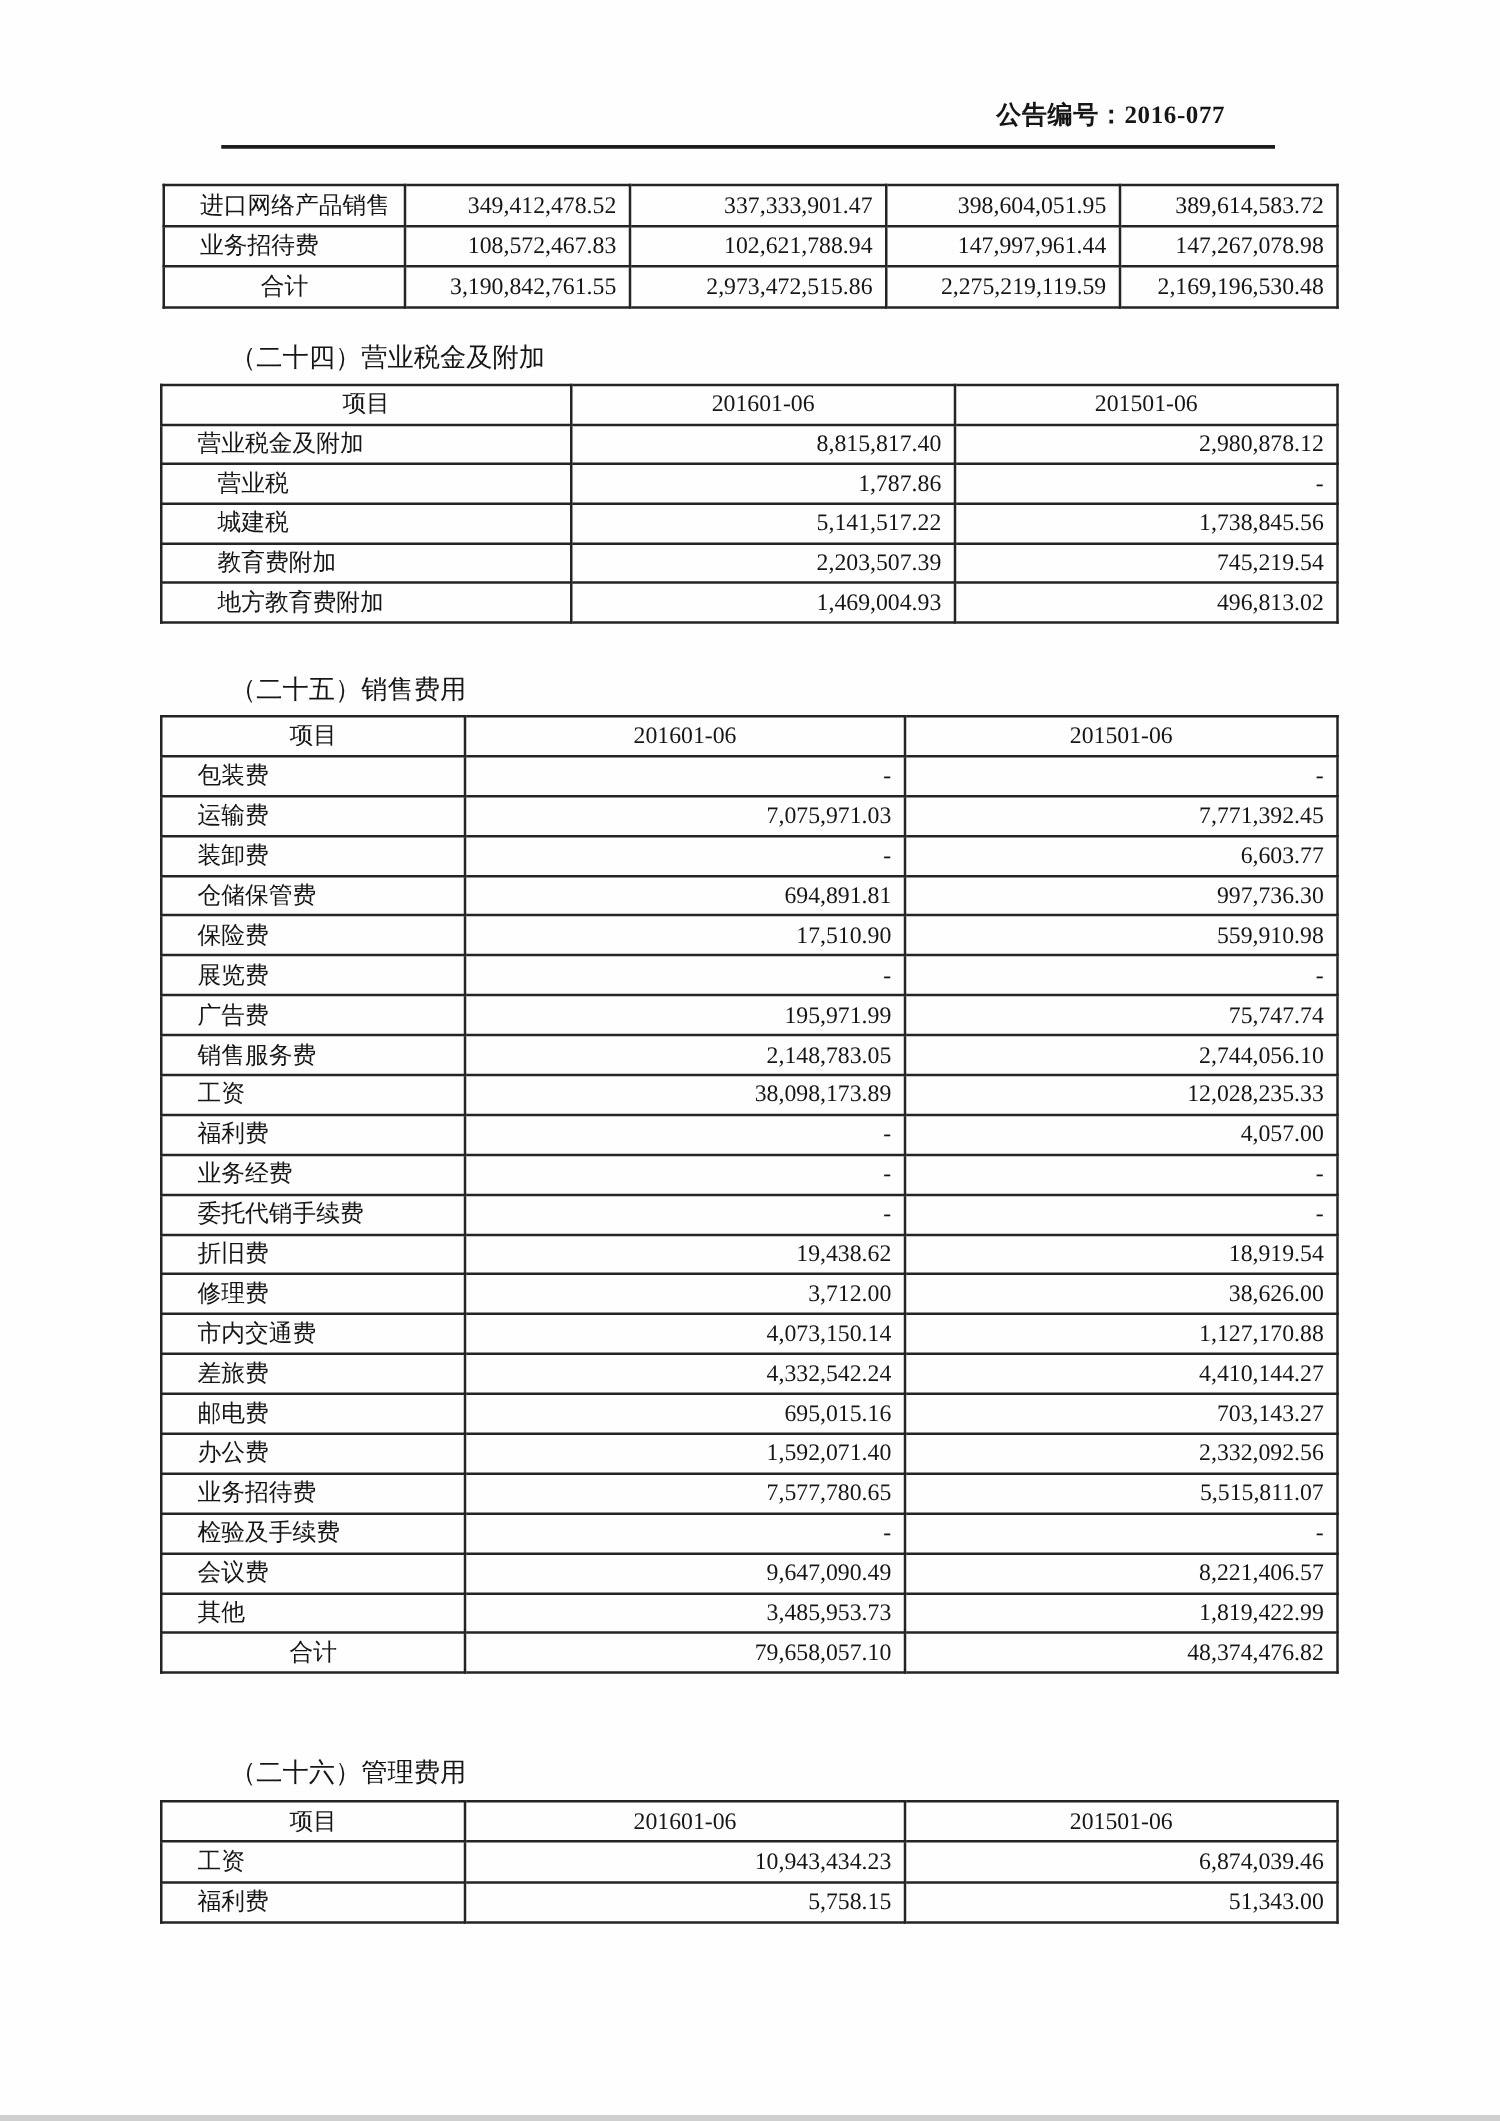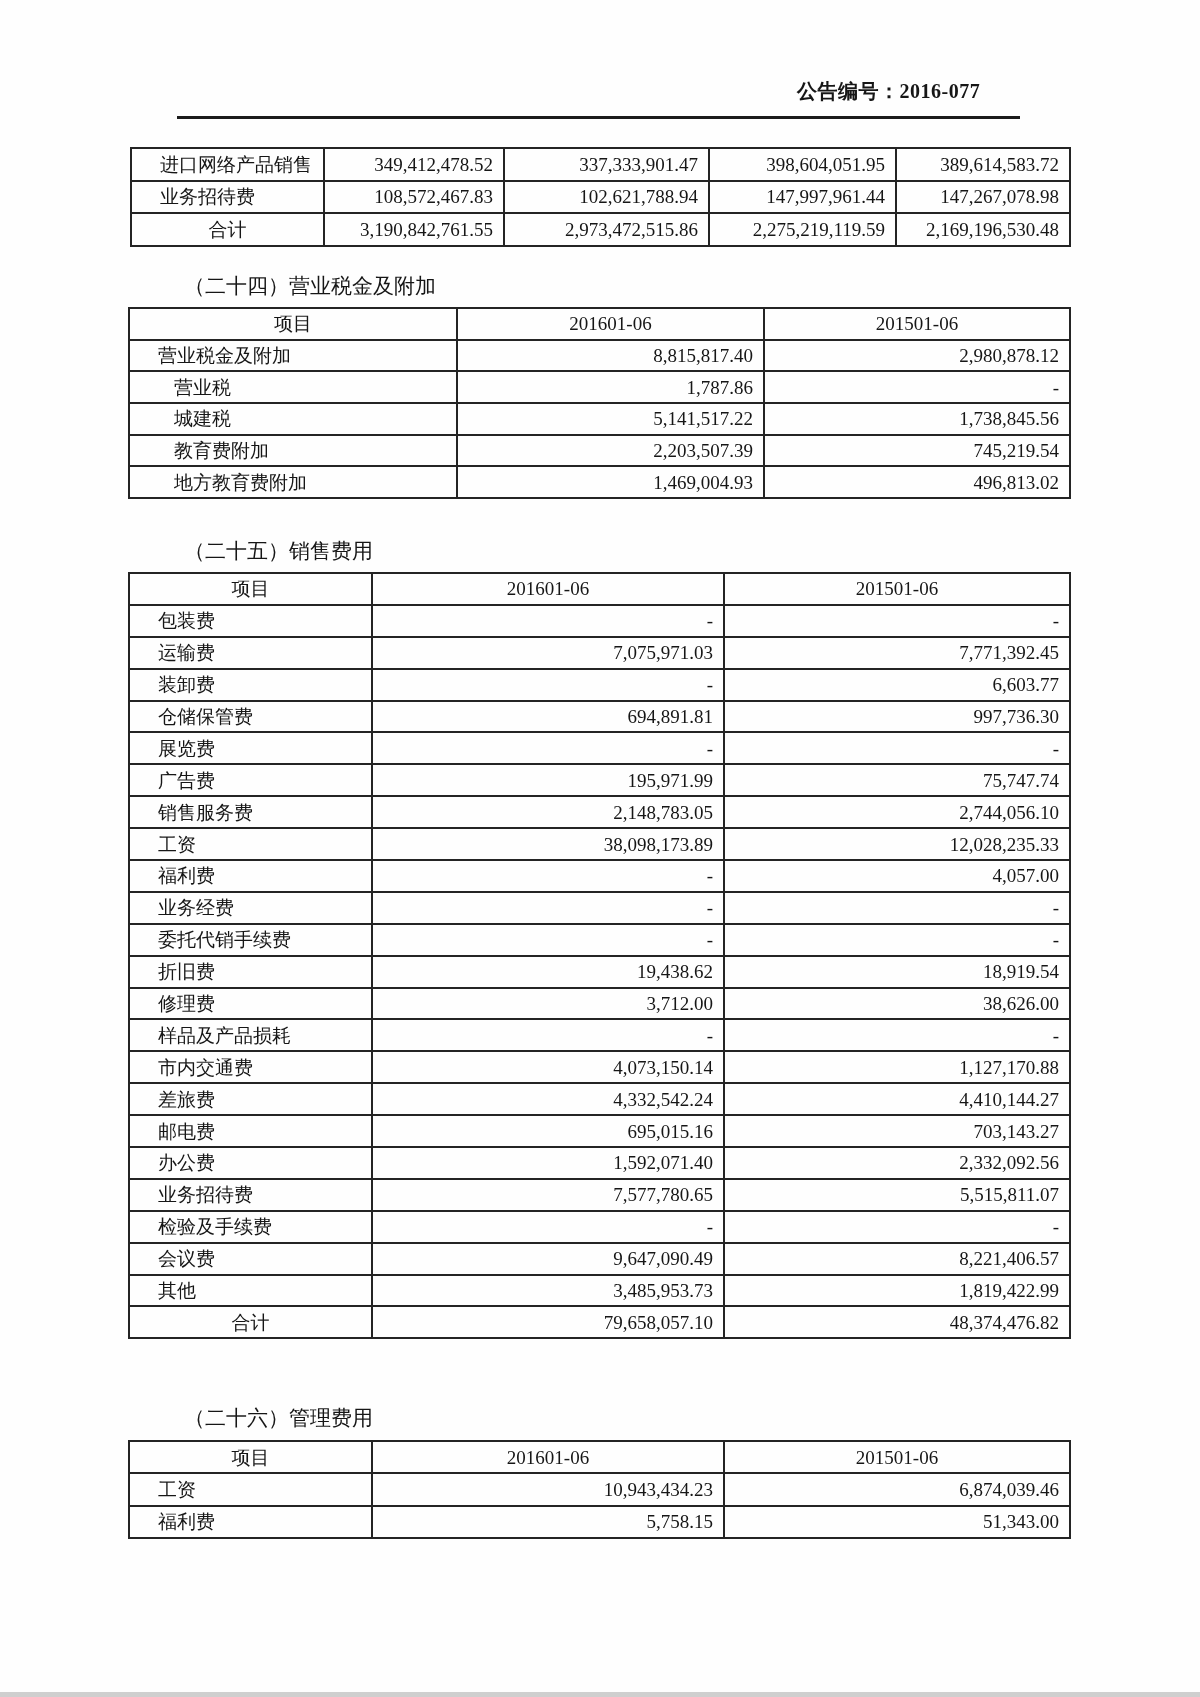--- a/index.html
+++ b/index.html
@@ -194,20 +194,25 @@
           <td class="num">-</td>
           <td class="num">6,603.77</td>
         </tr>
 
         <tr>
           <td class="label">仓储保管费</td>
           <td class="num">694,891.81</td>
           <td class="num">997,736.30</td>
         </tr>
 
+        <tr>
+          <td class="label">保险费</td>
+          <td class="num">17,510.90</td>
+          <td class="num">559,910.98</td>
+        </tr>
 
         <tr>
           <td class="label">展览费</td>
           <td class="num">-</td>
           <td class="num">-</td>
         </tr>
 
         <tr>
           <td class="label">广告费</td>
           <td class="num">195,971.99</td>
@@ -249,25 +254,20 @@
           <td class="num">19,438.62</td>
           <td class="num">18,919.54</td>
         </tr>
 
         <tr>
           <td class="label">修理费</td>
           <td class="num">3,712.00</td>
           <td class="num">38,626.00</td>
         </tr>
 
-        <tr>
-          <td class="label">样品及产品损耗</td>
-          <td class="num">-</td>
-          <td class="num">-</td>
-        </tr>
 
         <tr>
           <td class="label">市内交通费</td>
           <td class="num">4,073,150.14</td>
           <td class="num">1,127,170.88</td>
         </tr>
 
         <tr>
           <td class="label">差旅费</td>
           <td class="num">4,332,542.24</td>

